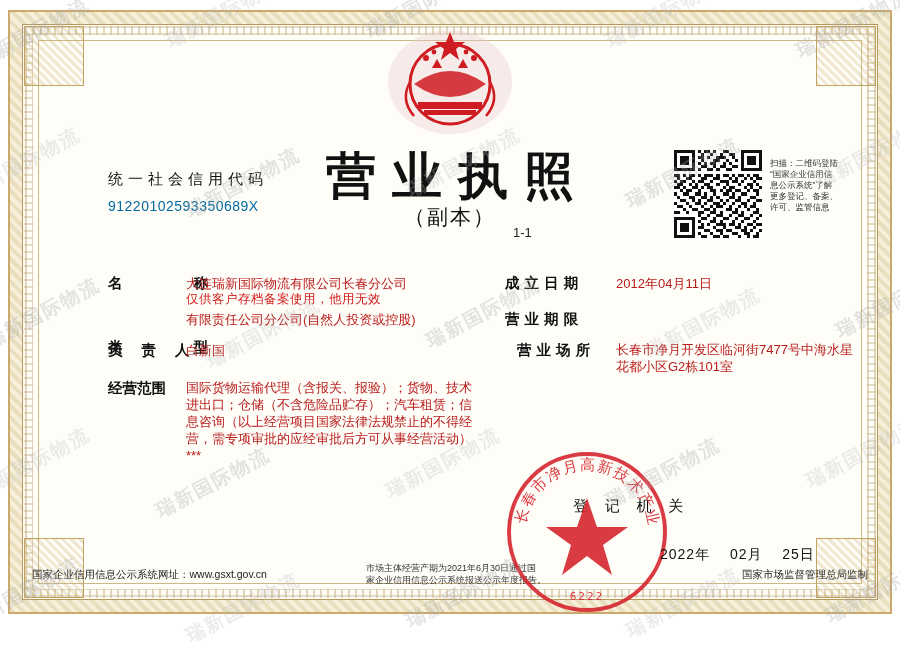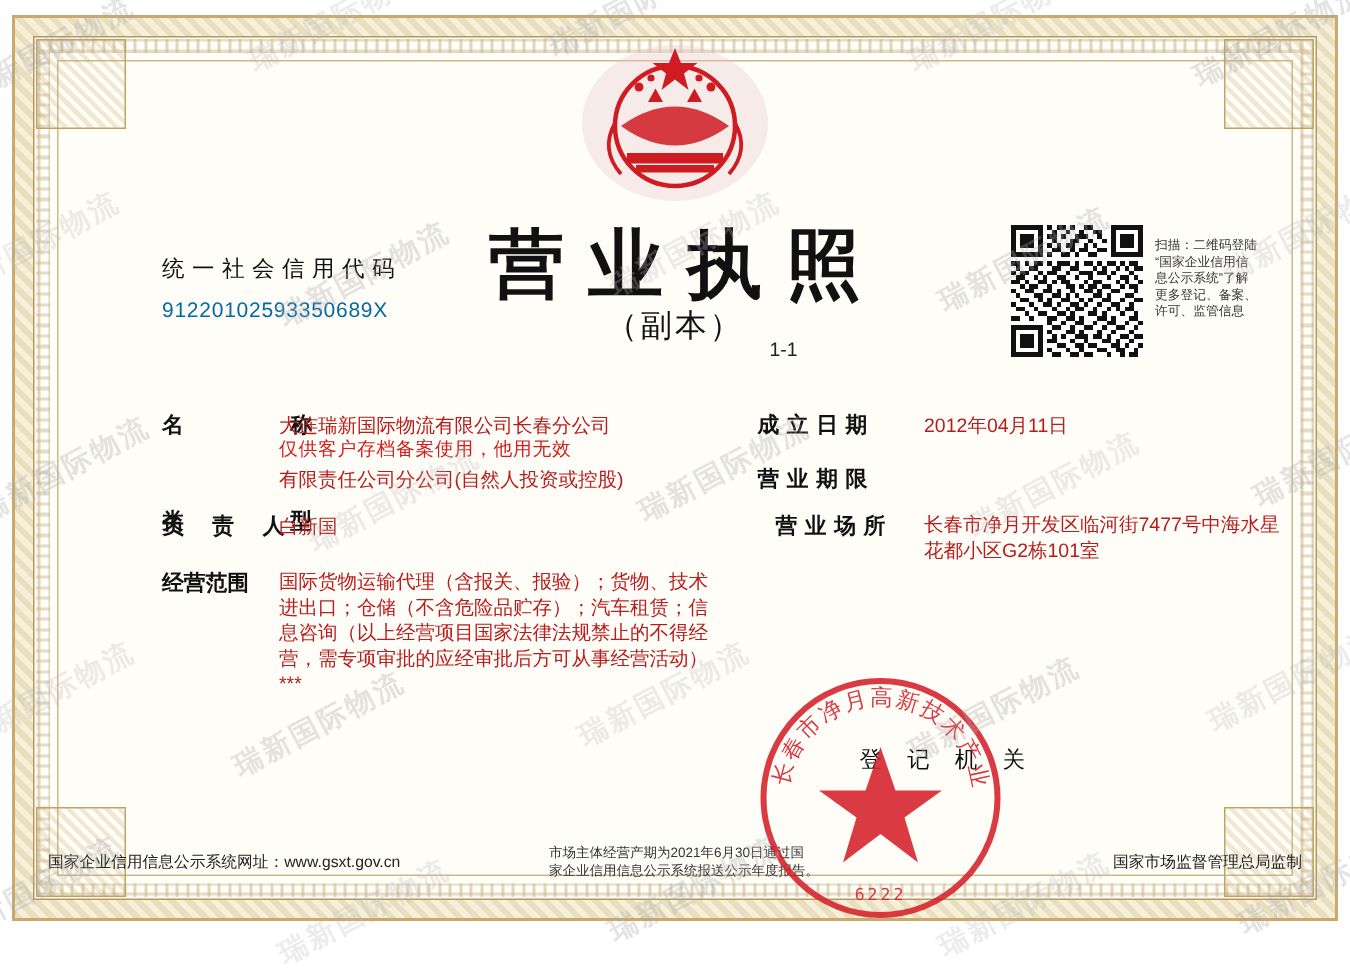--- a/index.html
+++ b/index.html
@@ -473,20 +473,27 @@
       <path d="M17 82 a65 65 0 1 1 130 0" fill="none" stroke="#d6212b" stroke-width="0"></path>
       <path id="sealArc" d="M 20 82 A 62 62 0 1 1 144 82" fill="none" stroke="none"></path>
       <text font-size="15" fill="#d6212b" font-family="'DejaVu Sans',sans-serif" letter-spacing="1.5">
         <textPath href="#sealArc" startOffset="4%">长春市净月高新技术产业开发区市场监督管理局</textPath>
       </text>
       <path d="M82 48 L92 77 L123 77 L98 95 L107 125 L82 106 L57 125 L66 95 L41 77 L72 77 Z" fill="#d6212b"></path>
       <text x="82" y="150" text-anchor="middle" font-size="11" fill="#d6212b" font-family="'DejaVu Sans Mono',monospace" letter-spacing="2">6222</text>
     </svg>
   </div>
 
+  <div class="date-line">
+    <span>2022年</span>
+    <span style="display:inline-block;width:10px;"></span>
+    <span>02月</span>
+    <span style="display:inline-block;width:10px;"></span>
+    <span>25日</span>
+  </div>
 
   <div class="foot-left">国家企业信用信息公示系统网址：www.gsxt.gov.cn</div>
   <div class="foot-center" style="white-space:pre-line;">市场主体经营产期为2021年6月30日通过国
 家企业信用信息公示系统报送公示年度报告。</div>
   <div class="foot-right">国家市场监督管理总局监制</div>
 </div>
 
 <div class="wm-layer">
   <div class="wm" style="left:-30px;top:20px;">瑞新国际物流</div>
   <div class="wm light" style="left:160px;top:0px;">瑞新国际物流</div>

